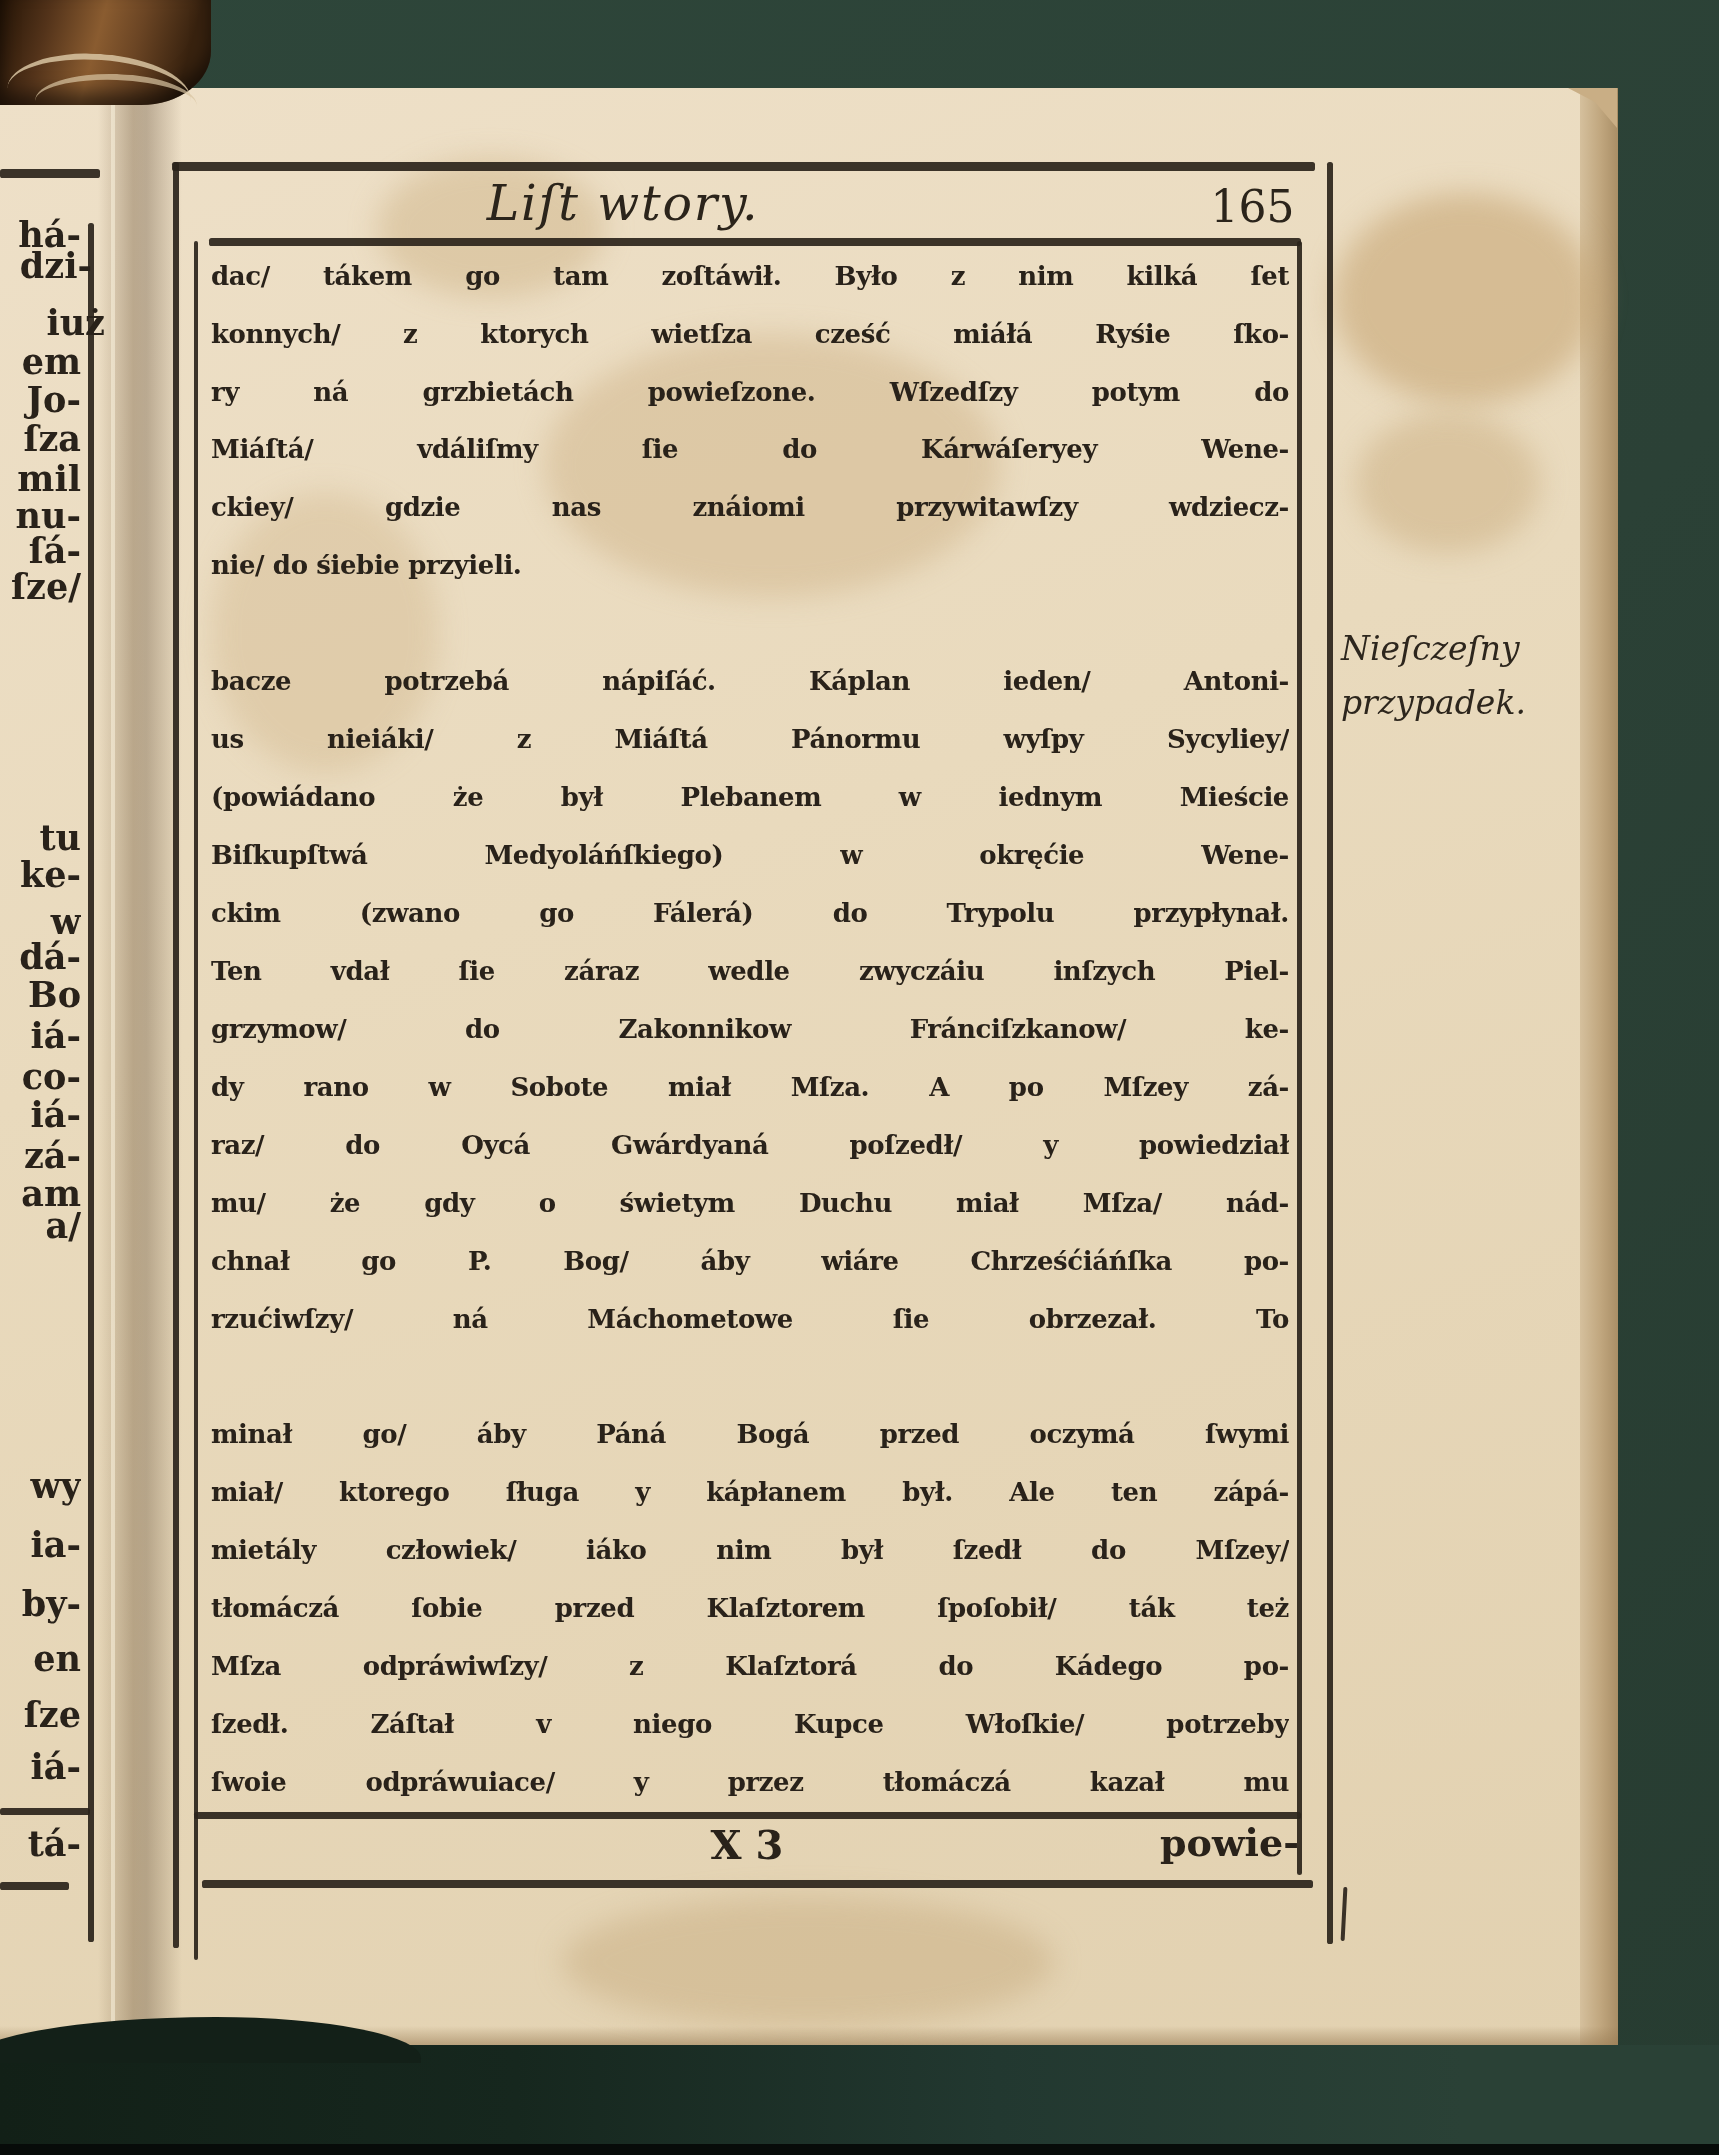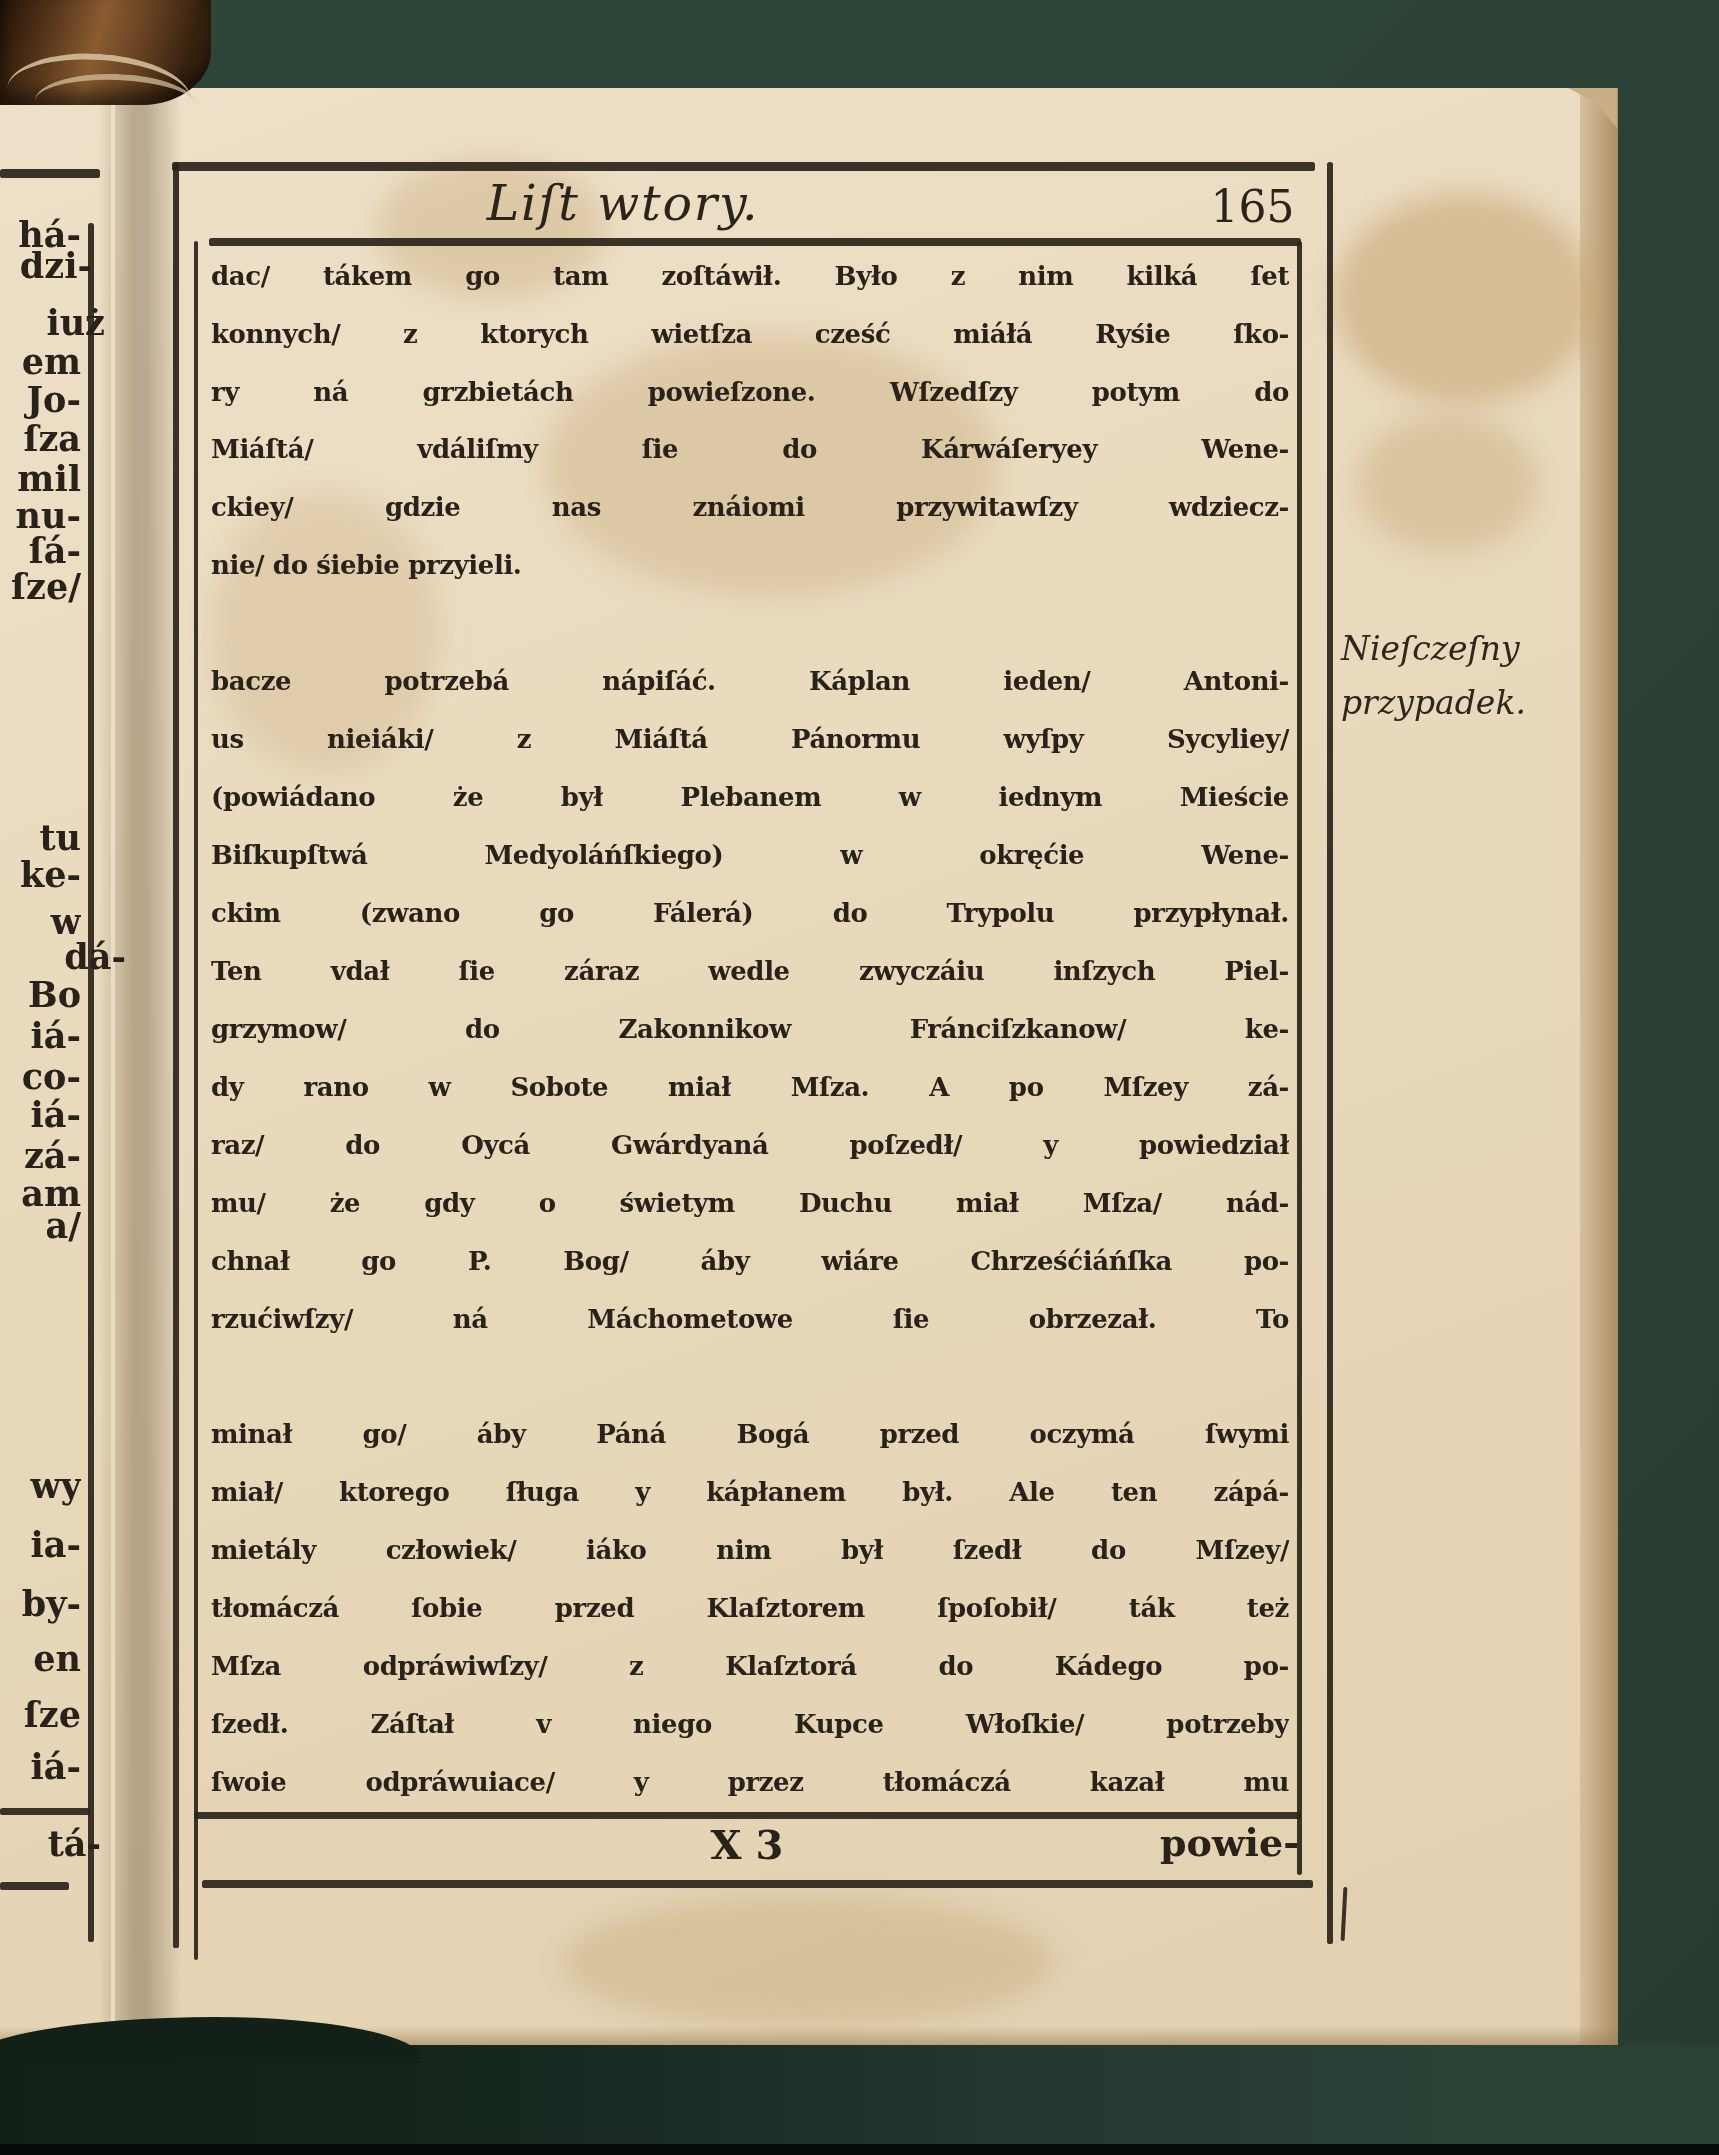--- a/index.html
+++ b/index.html
@@ -102,35 +102,35 @@
   <div class="frag" style="top:339px;">em</div>
   <div class="frag" style="top:377px;">Jo-</div>
   <div class="frag" style="top:416px;">ſza</div>
   <div class="frag" style="top:456px;">mil</div>
   <div class="frag" style="top:493px;">nu-</div>
   <div class="frag" style="top:528px;">ſá-</div>
   <div class="frag" style="top:564px;">ſze/</div>
   <div class="frag" style="top:815px;">tu</div>
   <div class="frag" style="top:852px;">ke-</div>
   <div class="frag" style="top:899px;">w</div>
-  <div class="frag" style="top:934px;padding-left:45px;">dá-</div>
+  <div class="frag" style="top:934px;">dá-</div>
   <div class="frag" style="top:972px;">Bo</div>
   <div class="frag" style="top:1013px;">iá-</div>
   <div class="frag" style="top:1054px;">co-</div>
   <div class="frag" style="top:1092px;">iá-</div>
   <div class="frag" style="top:1133px;">zá-</div>
   <div class="frag" style="top:1171px;">am</div>
   <div class="frag" style="top:1203px;">a/</div>
   <div class="frag" style="top:1463px;">wy</div>
   <div class="frag" style="top:1522px;">ia-</div>
   <div class="frag" style="top:1581px;">by-</div>
   <div class="frag" style="top:1636px;">en</div>
   <div class="frag" style="top:1692px;">ſze</div>
   <div class="frag" style="top:1744px;">iá-</div>
-  <div class="frag" style="top:1821px;padding-left:20px;">tá-</div>
+  <div class="frag" style="top:1821px;">tá-</div>
 
   <div class="rule" style="left:172px;top:162px;width:1143px;height:8.8px;"></div>
   <div class="rule" style="left:209px;top:238px;width:1092px;height:8px;"></div>
   <div class="rule" style="left:173px;top:162px;width:6.1px;height:1786px;"></div>
   <div class="rule" style="left:194px;top:241px;width:4.4px;height:1719px;"></div>
   <div class="rule" style="left:1297px;top:241px;width:5.3px;height:1634px;"></div>
   <div class="rule" style="left:1327px;top:162px;width:6.1px;height:1782px;"></div>
   <div class="rule" style="left:194px;top:1812px;width:1107px;height:7px;"></div>
   <div class="rule" style="left:202px;top:1880px;width:1111px;height:8px;"></div>
 

